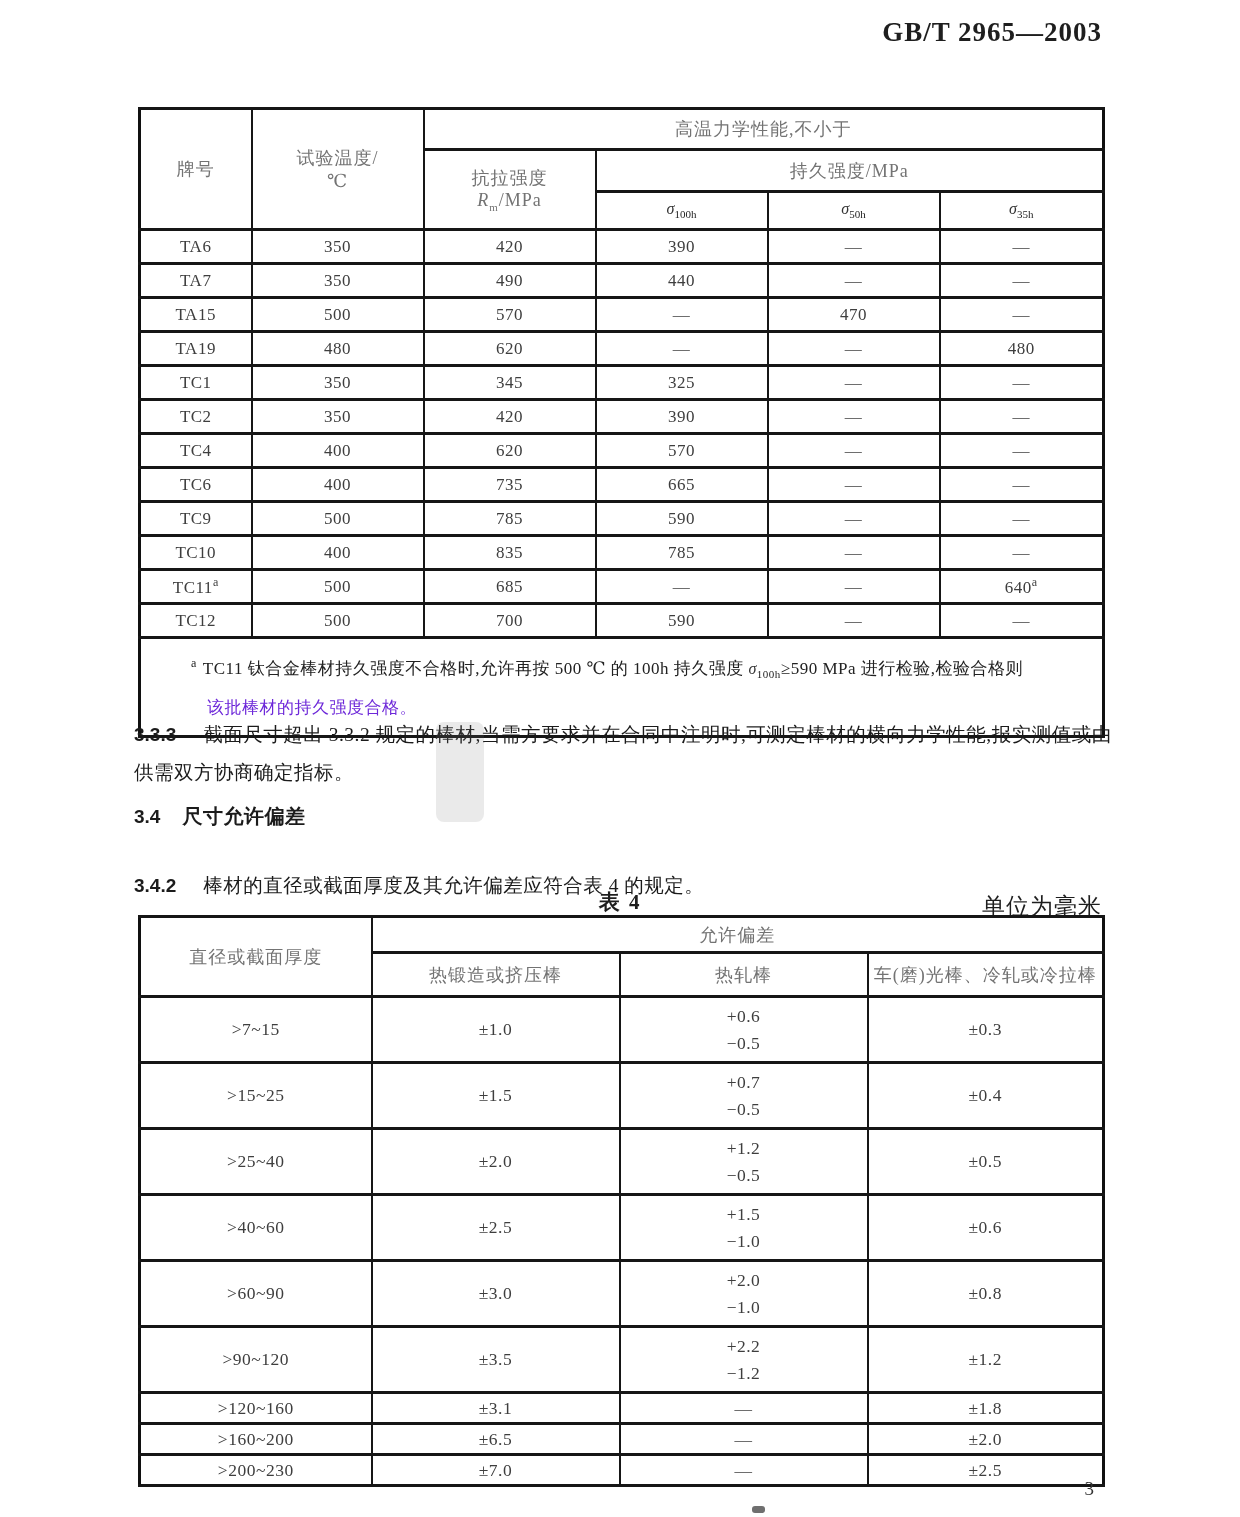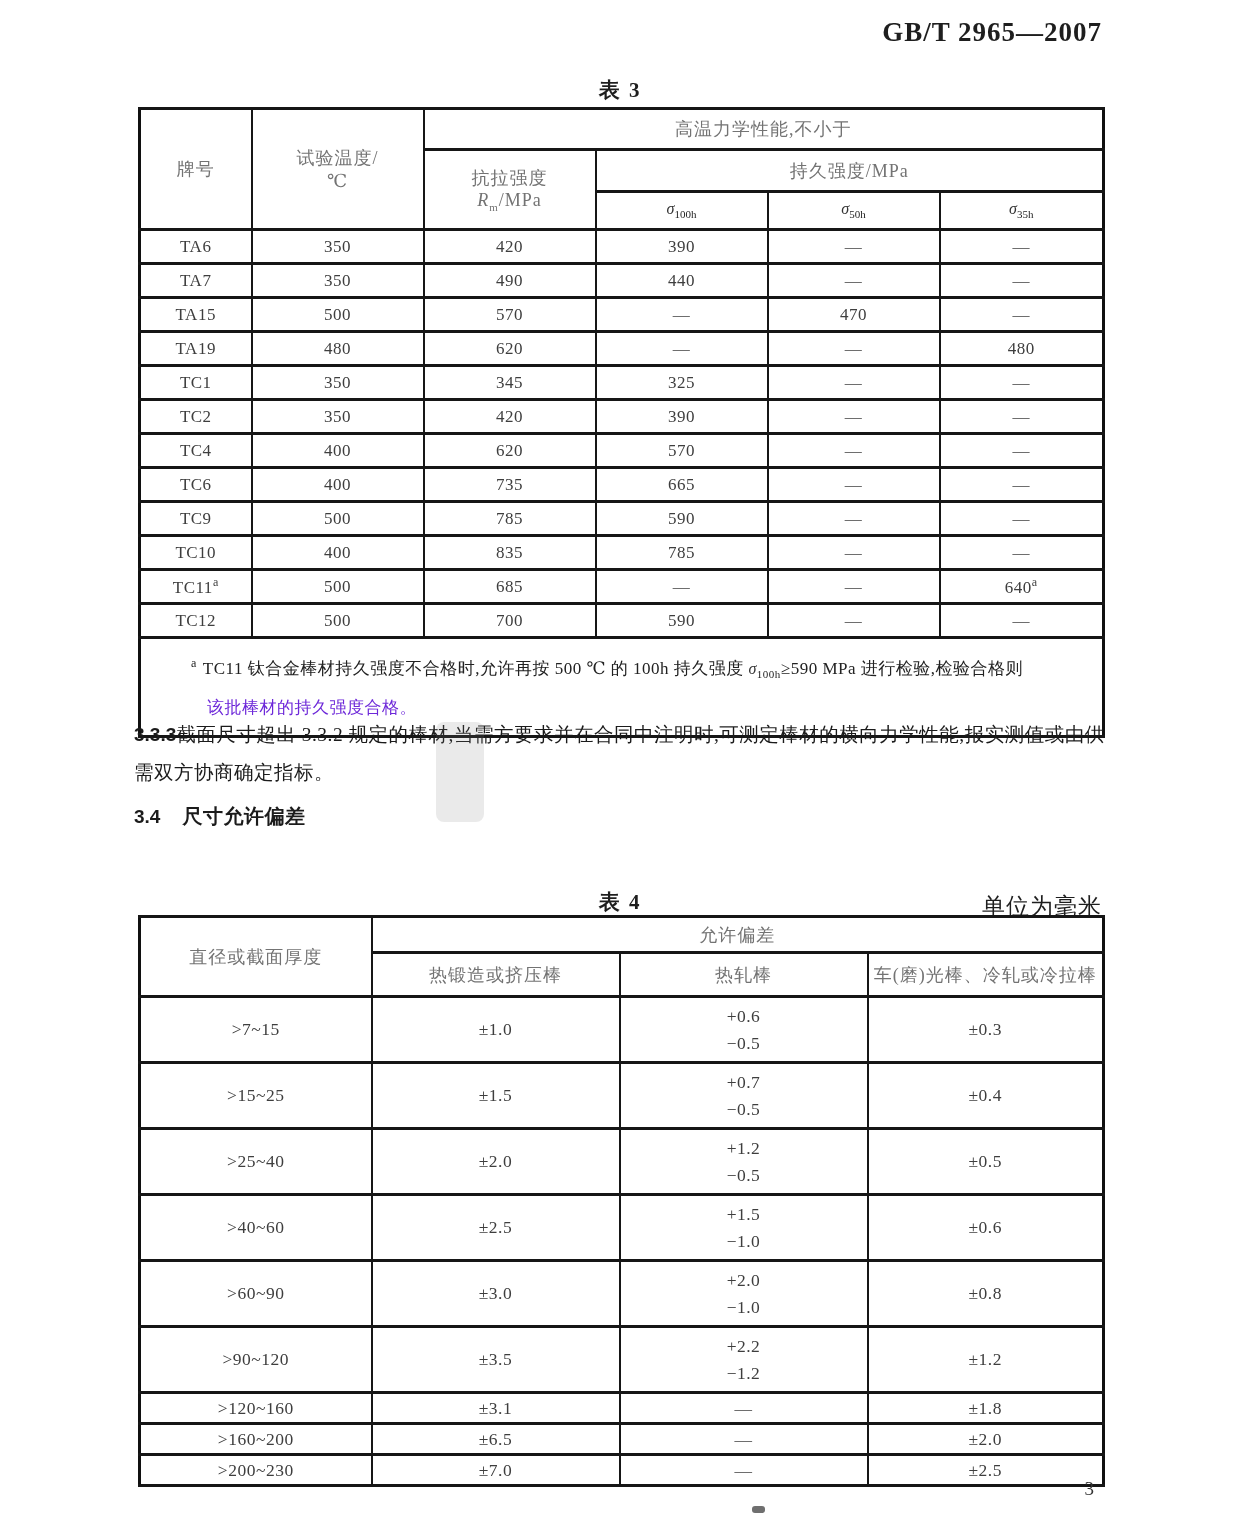--- a/index.html
+++ b/index.html
@@ -32,21 +32,21 @@
   .dash { color:#555; }
   .sg { font-style:italic; font-size:16px; color:#333; }
   sub { font-size:11px; } sup { font-size:12px; }
   .rm i { font-style:italic; }
   .fn { text-align:left !important; padding:9px 24px 12px 50px; }
   .fn1 { font-size:17px; line-height:30px; letter-spacing:0.5px; color:#222; }
   .fn1 sup { margin-right:6px; }
   .fn2 { font-size:17px; line-height:30px; letter-spacing:0.5px; color:#6d28d9; padding-left:16px; margin-top:4px; }
 
   .para { position:absolute; left:134px; width:978px; font-size:19.5px; line-height:38px; color:#1b1b1b; letter-spacing:0.5px; }
-  .snum { font-family:"Liberation Sans","DejaVu Sans",sans-serif; font-weight:bold; font-size:19px; letter-spacing:0; }
+  .snum { font-family:"Liberation Sans","DejaVu Sans",sans-serif; font-weight:bold; font-size:19px; letter-spacing:0; margin-right:27px; }
   .p333 { top:716px; }
   .h34  { top:797px; font-family:"Liberation Sans","DejaVu Sans",sans-serif; font-weight:bold; font-size:20px; }
   .h34 .snum { margin-right:22px; }
   .p341 { top:833px; }
   .p342 { top:867px; }
 
   .t4-cap { position:absolute; top:888px; left:138px; width:964px; height:26px; }
   .t4-title { position:absolute; left:0; right:0; top:0; text-align:center; font-weight:bold; font-size:21px; letter-spacing:2px; }
   .t4-unit { position:absolute; right:0; top:3px; font-size:23px; letter-spacing:1px; }
 
@@ -59,23 +59,22 @@
 
   .smudge { position:absolute; left:436px; top:722px; width:48px; height:100px;
             background:rgba(125,125,125,0.16); border-radius:8px; }
   .dot { position:absolute; left:752px; top:1506px; width:13px; height:7px; background:#6f6f6f; border-radius:3px; }
 </style>
 </head>
 <body>
 
 <div class="page">
 
-  <div class="std-code">GB/T 2965—2007</div>
-
-  <div class="tbl-title t3-title">表 3</div>
+  <div class="std-code">GB/T 2965—2003</div>
+
 
   <table class="t3">
     <colgroup>
       <col style="width:112px">
         <col style="width:172px">
         <col style="width:172px">
       <col style="width:172px">
         <col style="width:172px">
         <col style="width:164px">
     </colgroup>
@@ -207,20 +206,21 @@
         </td>
       </tr>
     </tbody>
   </table>
 
   <p class="para p333"><span class="snum">3.3.3</span><span>截面尺寸超出 3.3.2 规定的棒材,当需方要求并在合同中注明时,可测定棒材的横向力学性能,报实测值或由供需双方协商确定指标。</span></p>
 
   <p class="para h34"><span class="snum">3.4</span><span>尺寸允许偏差</span></p>
 
 
+  <p class="para p342"><span class="snum">3.4.2</span><span>棒材的直径或截面厚度及其允许偏差应符合表 4 的规定。</span></p>
 
   <div class="t4-cap">
     <div class="t4-title">表 4</div>
     <div class="t4-unit">单位为毫米</div>
   </div>
 
   <table class="t4">
     <colgroup>
       <col style="width:232px">
         <col style="width:248px">

